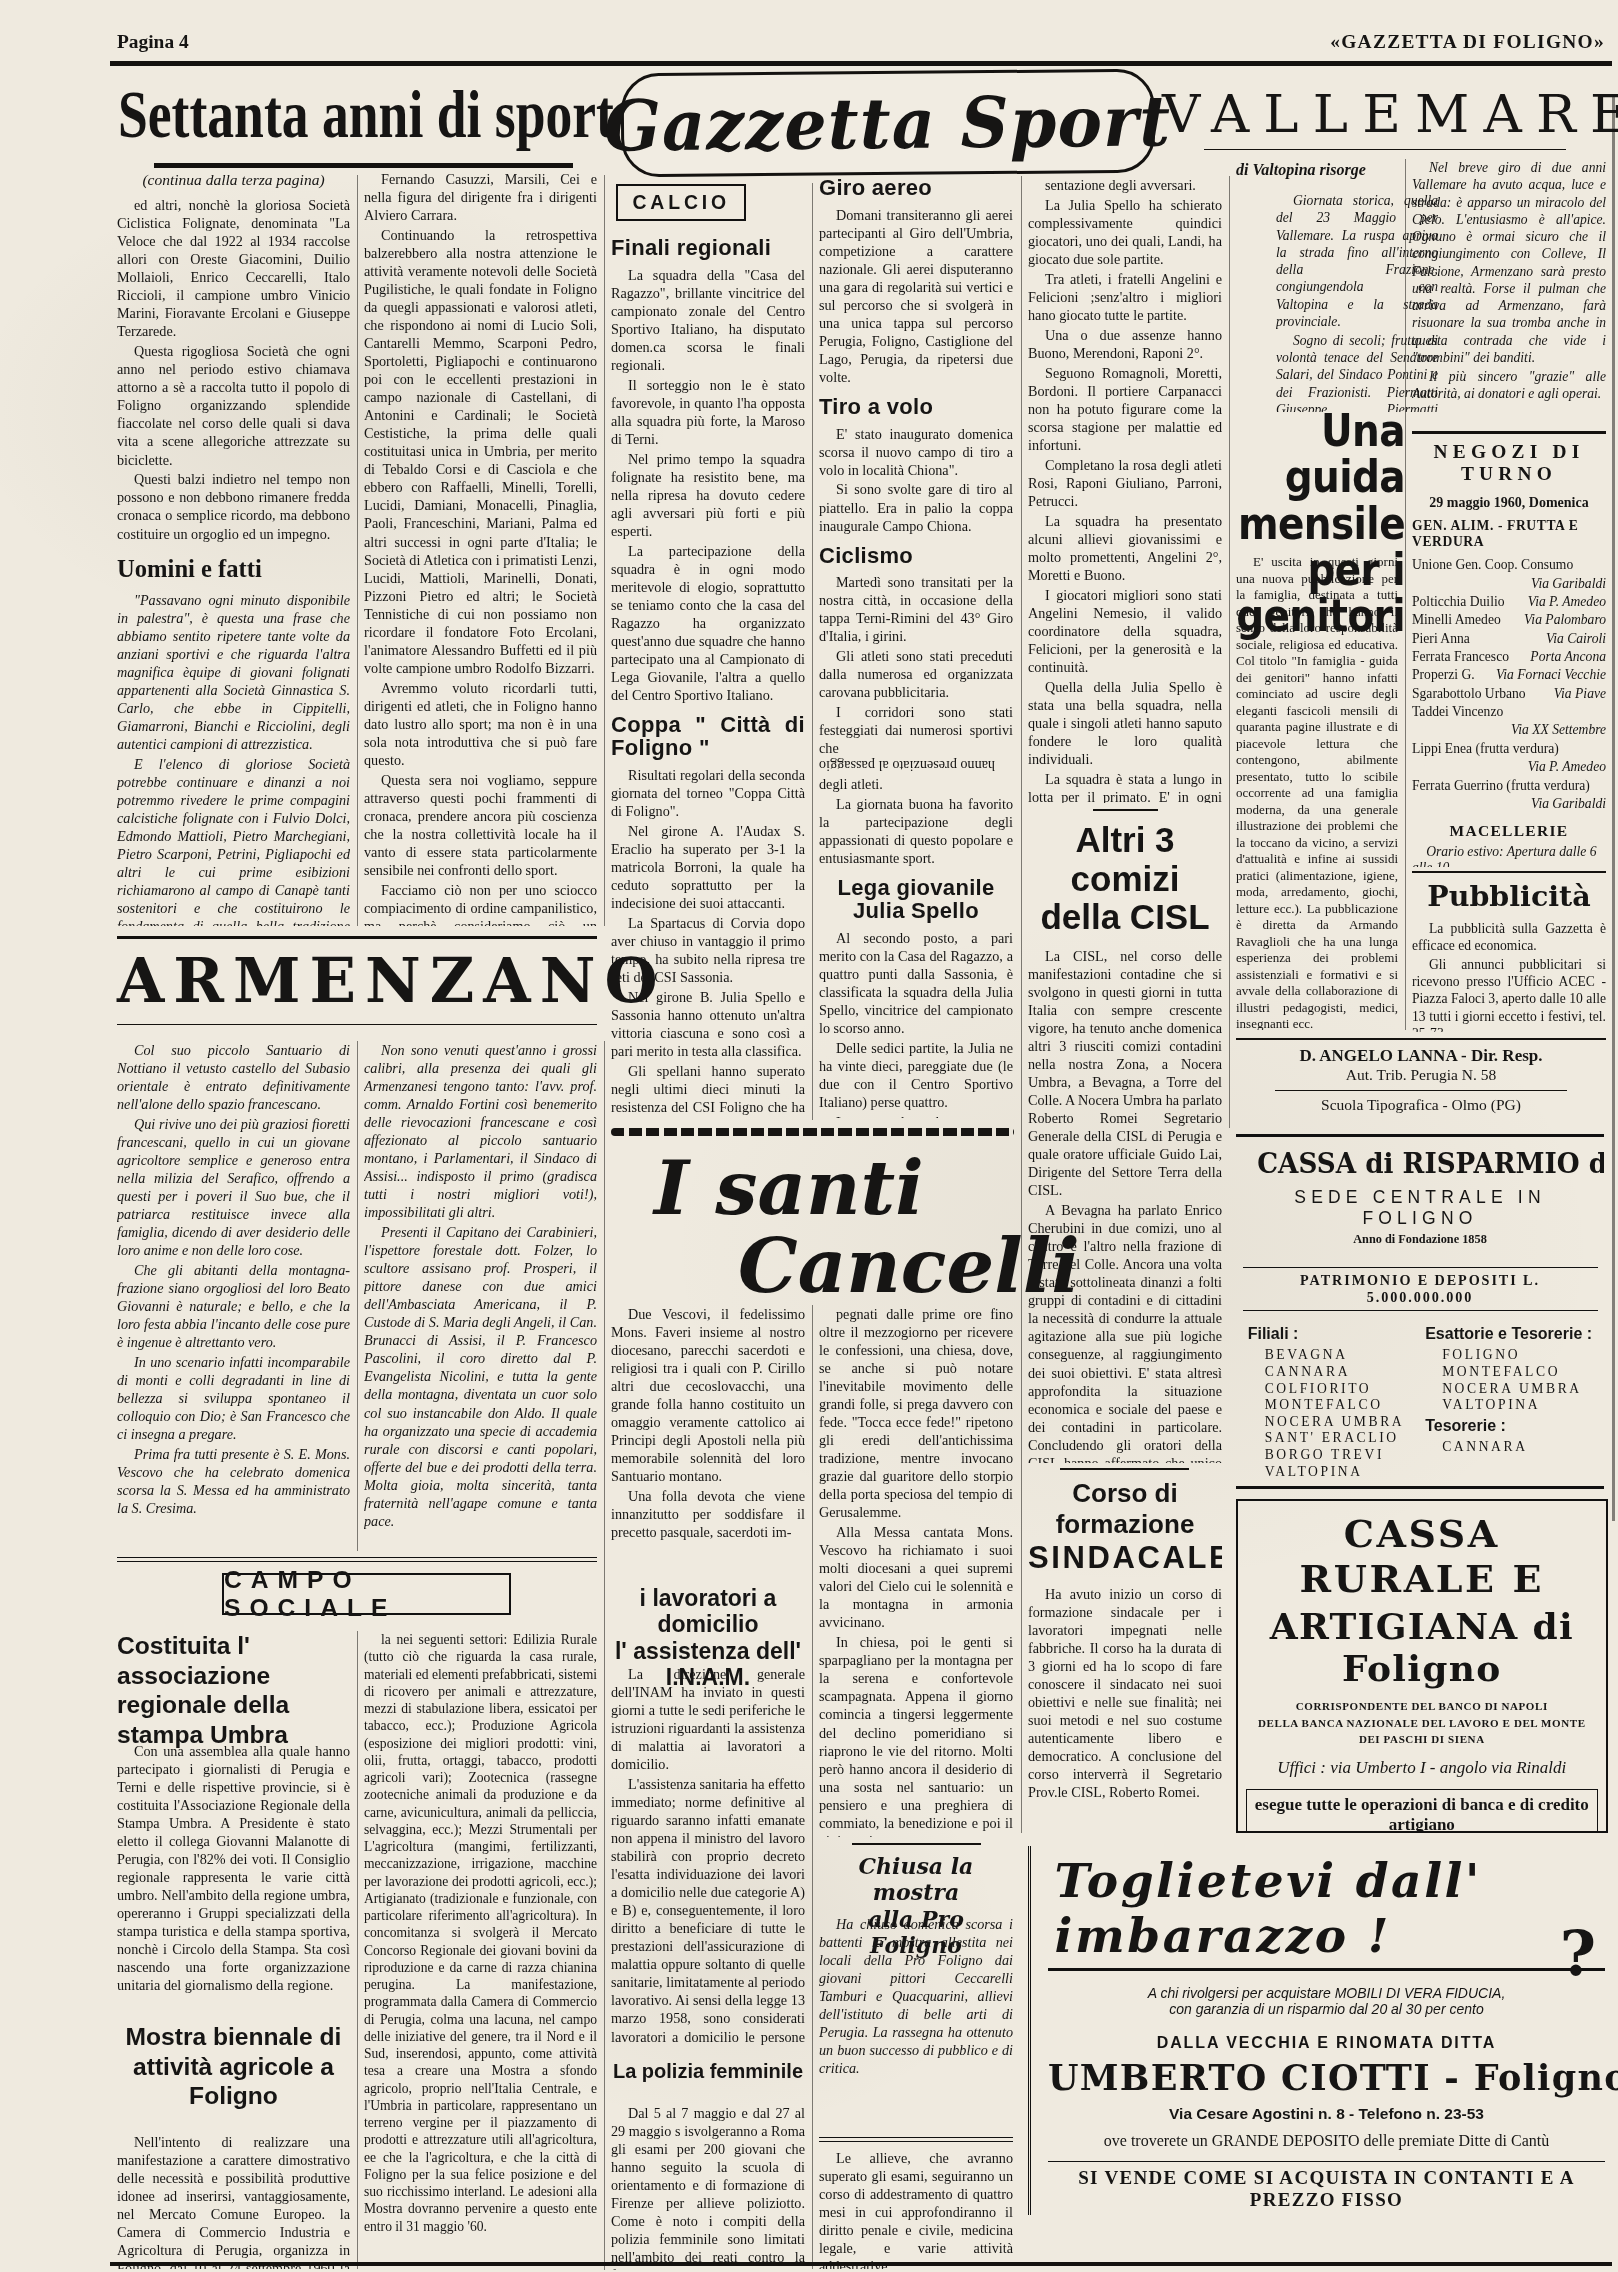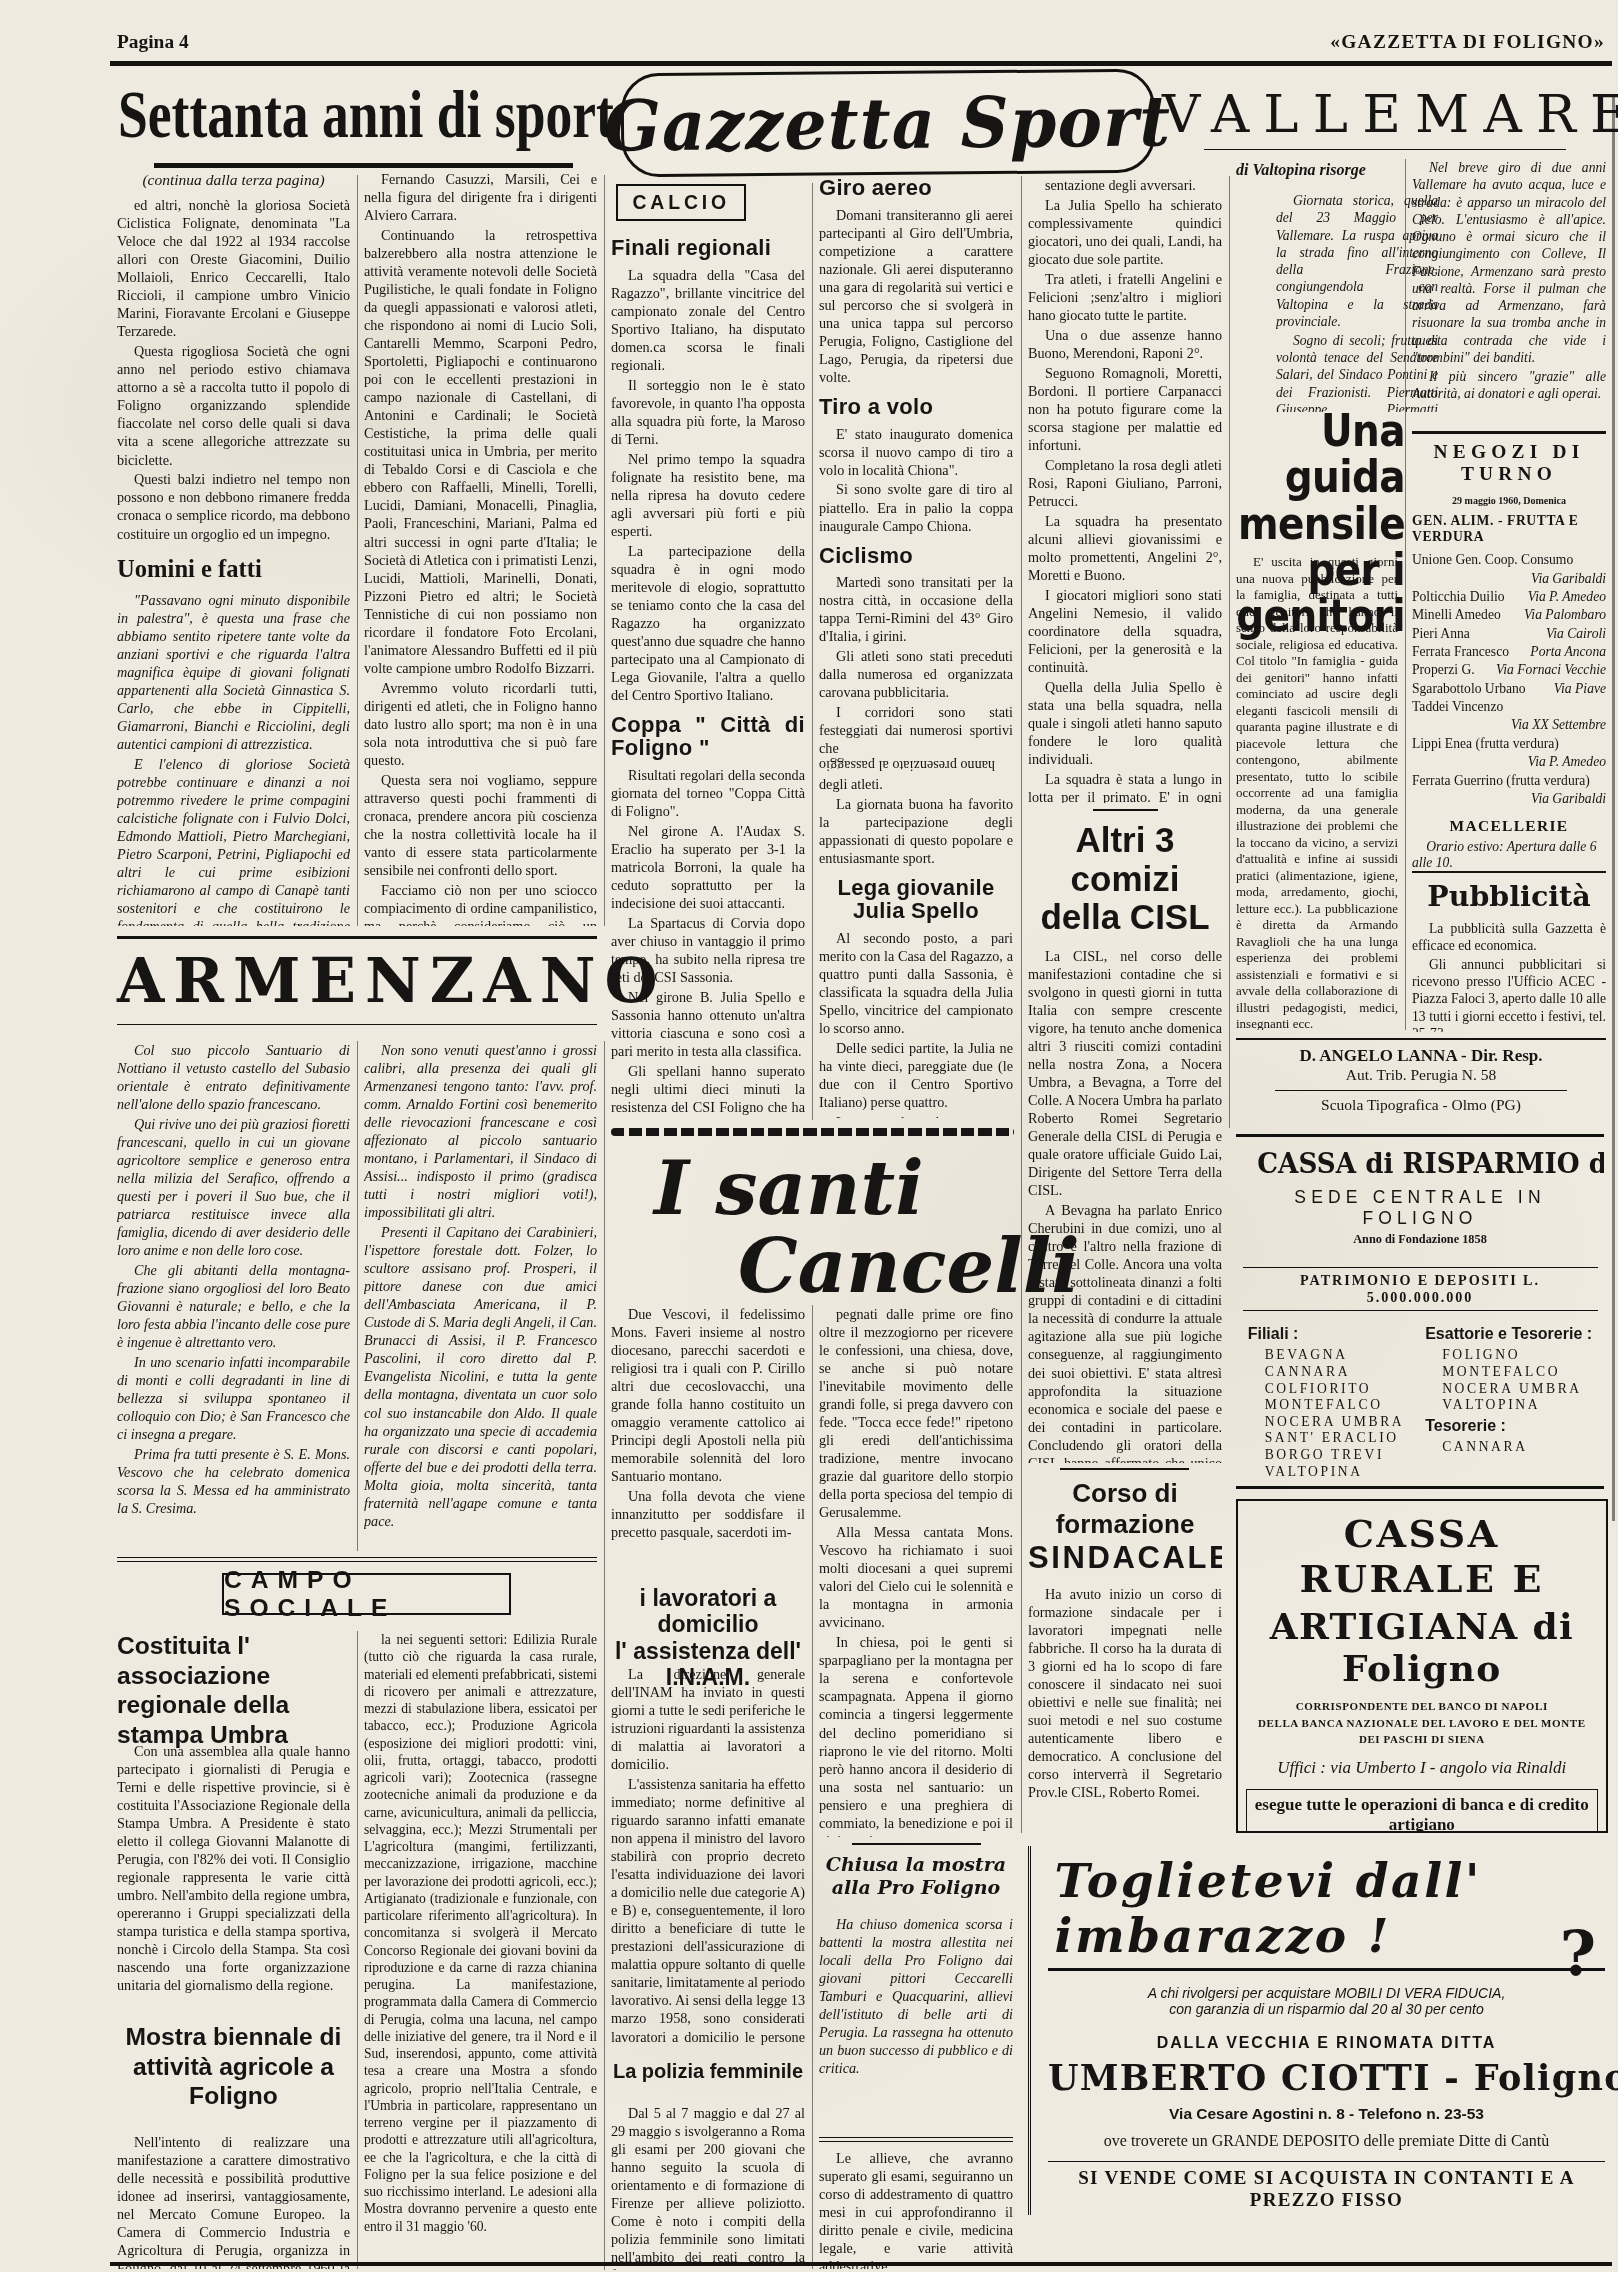--- a/index.html
+++ b/index.html
@@ -30,21 +30,21 @@
     align-items:center;justify-content:center;transform:rotate(-0.5deg);background:rgba(255,255,255,.12);}
   .banner-text{font-style:italic;font-weight:bold;font-size:70px;letter-spacing:1.3px;
     font-family:"DejaVu Serif",serif;transform:scaleX(.95);white-space:nowrap;}
   .vallemare{font-family:"DejaVu Serif",serif;font-size:53px;letter-spacing:14.2px;text-align:center;white-space:nowrap;}
   .armz{font-family:"DejaVu Serif",serif;font-weight:bold;font-size:61px;letter-spacing:9px;text-align:center;white-space:nowrap;}
   .santi-display{position:absolute;font-family:"DejaVu Serif",serif;font-style:italic;font-weight:bold;
     font-size:75px;white-space:nowrap;}
   .guida-display{font-family:"DejaVu Sans",sans-serif;font-weight:bold;font-size:39px;line-height:1.06;
     text-align:right;transform:scaleY(1.12);transform-origin:left top;letter-spacing:-0.6px;}
   .negozi-title{font-weight:bold;font-size:19.4px;letter-spacing:5.2px;text-align:center;margin-bottom:10.4px;}
-  .negozi-date{text-align:center;font-weight:bold;font-size:10px;margin-bottom:6.5px;}
+  .negozi-date{text-align:center;font-weight:bold;font-size:14px;margin-bottom:6.5px;}
   .negozi-cat{font-weight:bold;font-size:13.6px;letter-spacing:0.6px;margin-bottom:6.5px;}
   .negozi-list .entry{display:flex;flex-wrap:wrap;justify-content:space-between;font-size:13.6px;line-height:1.35;}
   .negozi-list .entry .addr{font-style:italic;margin-left:auto;padding-left:7.8px;}
   .negozi-mac{text-align:center;font-weight:bold;font-size:15.5px;letter-spacing:1.3px;margin:9px 0 3.9px;}
   .negozi-orario{font-size:13.6px;font-style:italic;text-indent:14.2px;margin:0;}
   .pub-title{font-family:"DejaVu Serif",serif;font-weight:bold;font-size:28.5px;text-align:center;margin-bottom:6.5px;}
   .imprint{font-size:15.5px;text-align:center;}
   .imprint .l1{font-weight:bold;font-size:17px;}
   .ad{position:absolute;overflow:hidden;}
   .ad1{border-top:3.2px solid #111;border-bottom:3.2px solid #111;padding:9px 6.5px;text-align:center;}
@@ -73,21 +73,21 @@
   .ad3-ditta{font-family:"Liberation Sans",sans-serif;font-weight:bold;font-size:16px;letter-spacing:1.9px;margin-top:17px;}
   .ad3-name{font-family:"DejaVu Serif",serif;font-weight:bold;font-size:35px;margin-top:5.2px;letter-spacing:1.3px;white-space:nowrap;}
   .ad3-via{font-family:"Liberation Sans",sans-serif;font-weight:bold;font-size:15.5px;margin-top:6.5px;}
   .ad3-dep{font-size:16px;margin-top:9px;}
   .ad3-fisso{border-top:1.9px solid #111;border-bottom:1.9px solid #111;font-size:19px;letter-spacing:1.3px;
     font-weight:bold;text-align:center;padding:5.2px 0;margin-top:11.7px;}
   .campo-box{position:absolute;border:2.6px solid #111;display:flex;align-items:center;justify-content:center;margin-left:8px;}
   .campo-box span{font-family:"Liberation Sans",sans-serif;font-weight:bold;font-size:24.6px;letter-spacing:9px;}
   .bhead{font-family:"Liberation Sans",sans-serif;font-weight:bold;font-size:24.6px;line-height:1.2;text-align:left;}
   .bhead2{font-family:"Liberation Sans",sans-serif;font-weight:bold;font-size:22px;line-height:1.15;text-align:center;}
-  .chiusa-head{font-family:"DejaVu Serif",serif;font-style:italic;font-weight:bold;font-size:19px;
+  .chiusa-head{font-family:"DejaVu Serif",serif;font-style:italic;font-weight:bold;font-size:22px;
     line-height:1.2;text-align:center;}
   .inv{display:inline-block;transform:rotate(180deg);}
   .dbl{border-top:1.3px solid #111;border-bottom:1.3px solid #111;height:2.6px;position:absolute;}
 </style>
 </head>
 <body>
 
 <div id="page">
 
   <div class="abs" style="left:117px;top:31px;font-weight:bold;font-size:19.4px;">Pagina 4</div>

